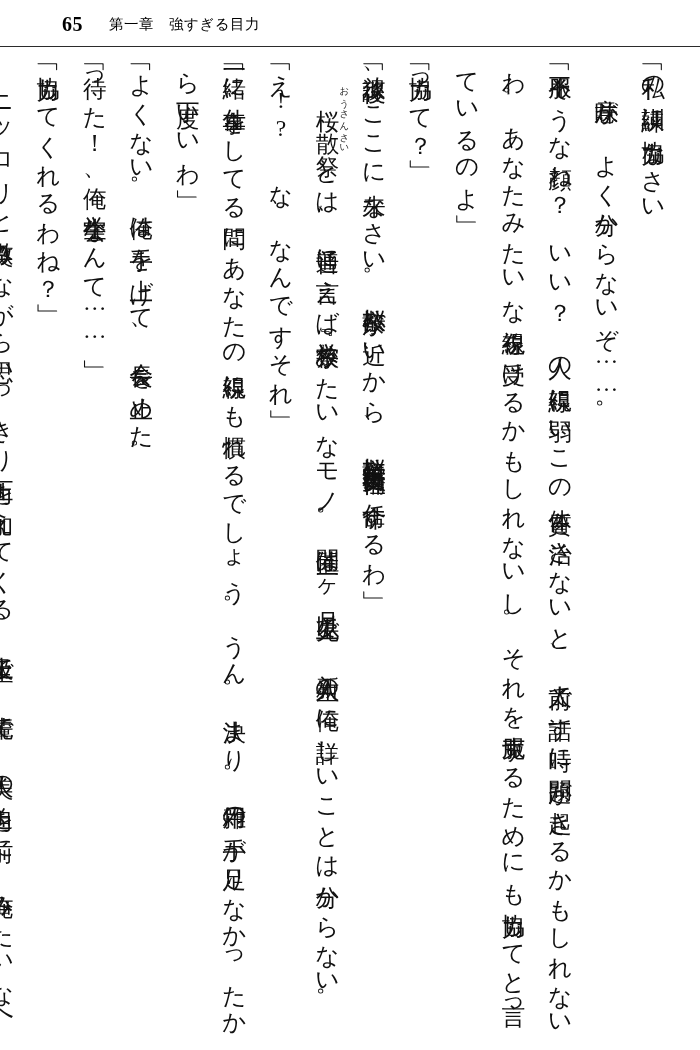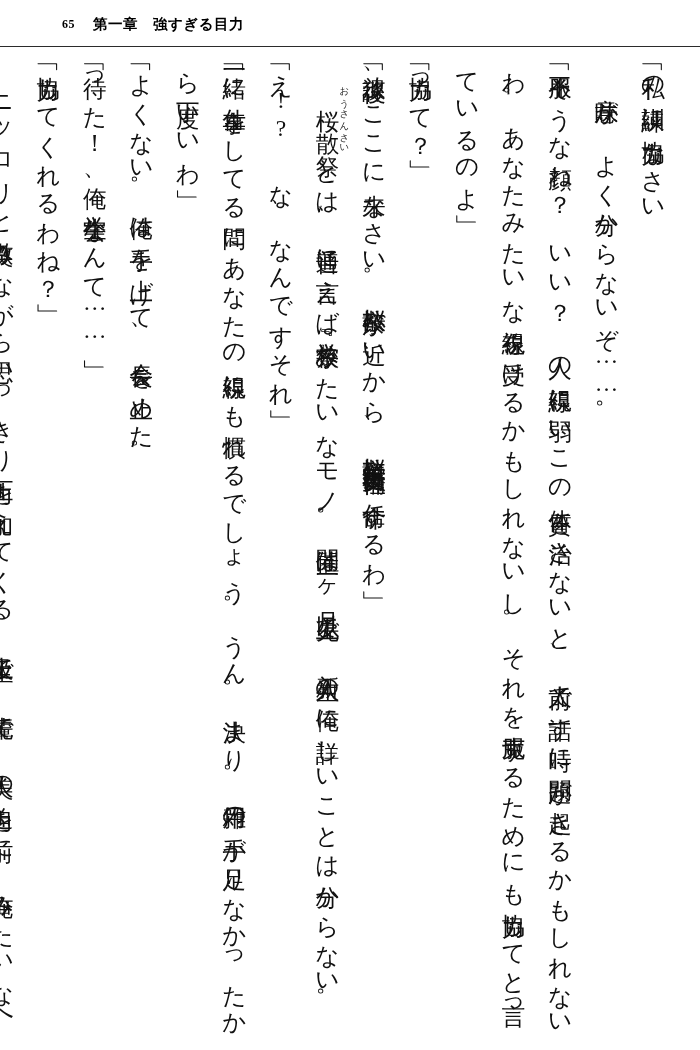--- a/index.html
+++ b/index.html
@@ -26,31 +26,31 @@
     top: 0;
     left: 0;
     width: 700px;
     height: 48px;
     display: flex;
     align-items: center;
     padding-left: 62px;
     box-sizing: border-box;
   }
   .page-number {
-    font-size: 12px;
+    font-size: 20px;
     font-weight: bold;
     letter-spacing: 0.5px;
     color: #000;
   }
   .chapter-title {
     font-size: 14.5px;
-    margin-left: 18px;
+    margin-left: 26px;
     color: #000;
     font-family: "Liberation Sans", sans-serif;
-    font-weight: bold;
+    font-weight: normal;
     letter-spacing: 0.5px;
   }
   .header-rule {
     position: absolute;
     top: 46px;
     left: 0;
     width: 700px;
     height: 1px;
     background: #2b2b2b;
   }

